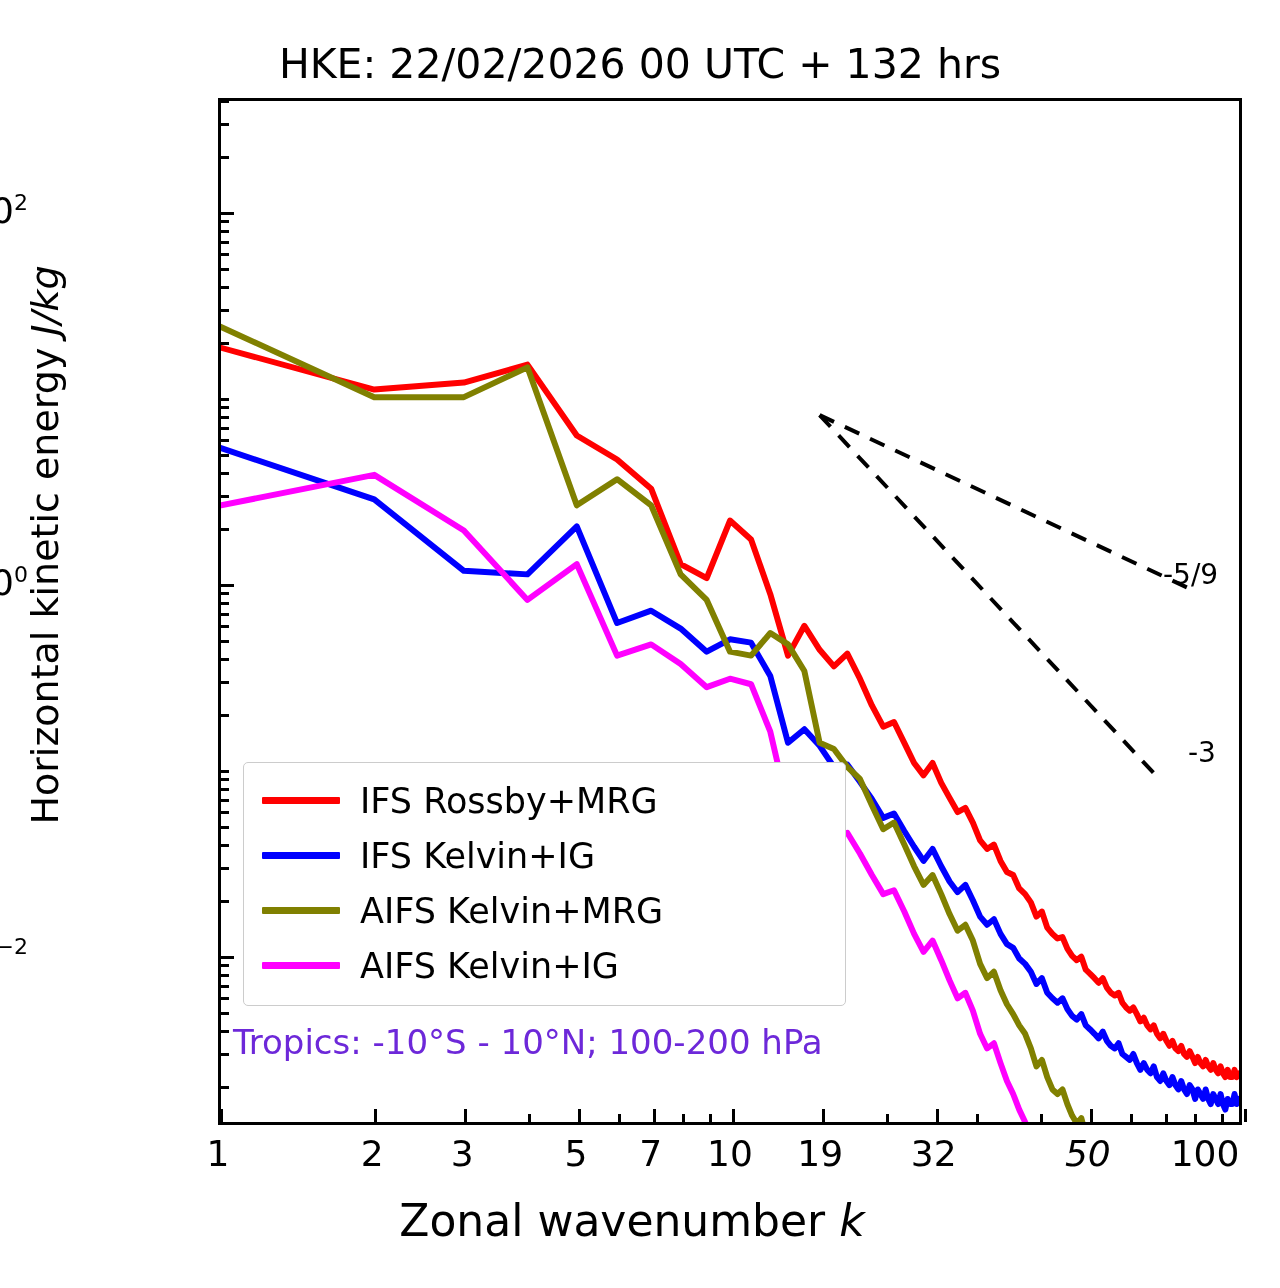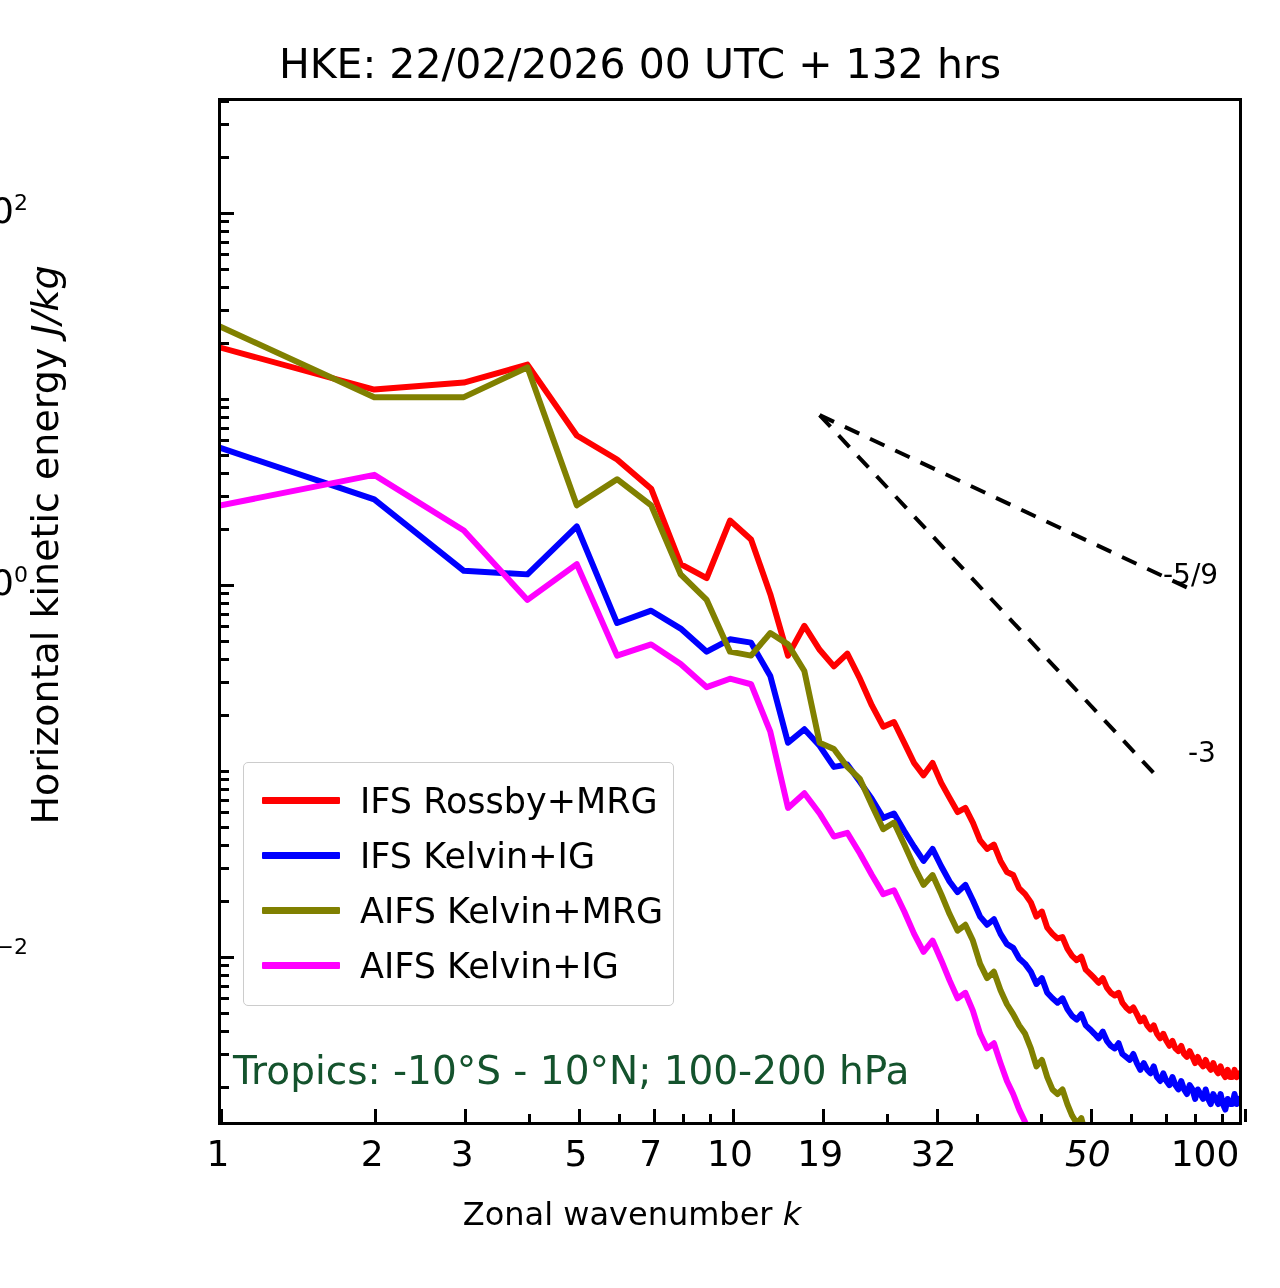--- a/index.html
+++ b/index.html
@@ -30,43 +30,43 @@
   }
   #ytitle i{font-style:italic;}
 
   
   .xlab{
     position:absolute;top:1133px;font-size:36px;color:#000;
     transform:translateX(-50%);white-space:nowrap;
   }
   #xtitle{
     position:absolute;left:0;top:1195px;width:1264px;text-align:center;
-    font-size:32px;color:#000;white-space:nowrap;
+    font-size:44px;color:#000;white-space:nowrap;
   }
   #xtitle i{font-style:italic;}
 
   
   .tick{position:absolute;background:#000;}
   .tk-y-maj{left:0;width:13px;height:3px;}
   .tk-y-min{left:0;width:8px;height:3px;}
   .tk-x-maj{top:auto;bottom:0;width:3px;height:13px;}
   .tk-x-min{bottom:0;width:3px;height:8px;}
 
   
   #legend{
-    position:absolute;left:243px;top:762px;width:431px;
+    position:absolute;left:243px;top:762px;width:603px;
     background:#fff;border:1.5px solid #ccc;border-radius:5px;
     padding:10px 0 12px 0;box-sizing:border-box;
   }
   .lgrow{display:flex;align-items:center;height:55px;padding-left:18px;}
   .lgline{width:78px;height:7px;margin-right:20px;flex:none;border-radius:1px;}
   .lgtext{font-size:35px;color:#000;white-space:nowrap;}
 
   #subnote{
-    position:absolute;left:233px;top:1022px;font-size:39px;color:#14532d;white-space:nowrap;margin-top:26px;
+    position:absolute;left:233px;top:1022px;font-size:34px;color:#6d28d9;white-space:nowrap;
   }
 
   .slopelab{position:absolute;font-size:28px;color:#000;white-space:nowrap;}
 </style>
 </head>
 <body>
 
 <div id="fig">
 
   <div id="title">HKE: 22/02/2026 00 UTC + 132 hrs</div>

